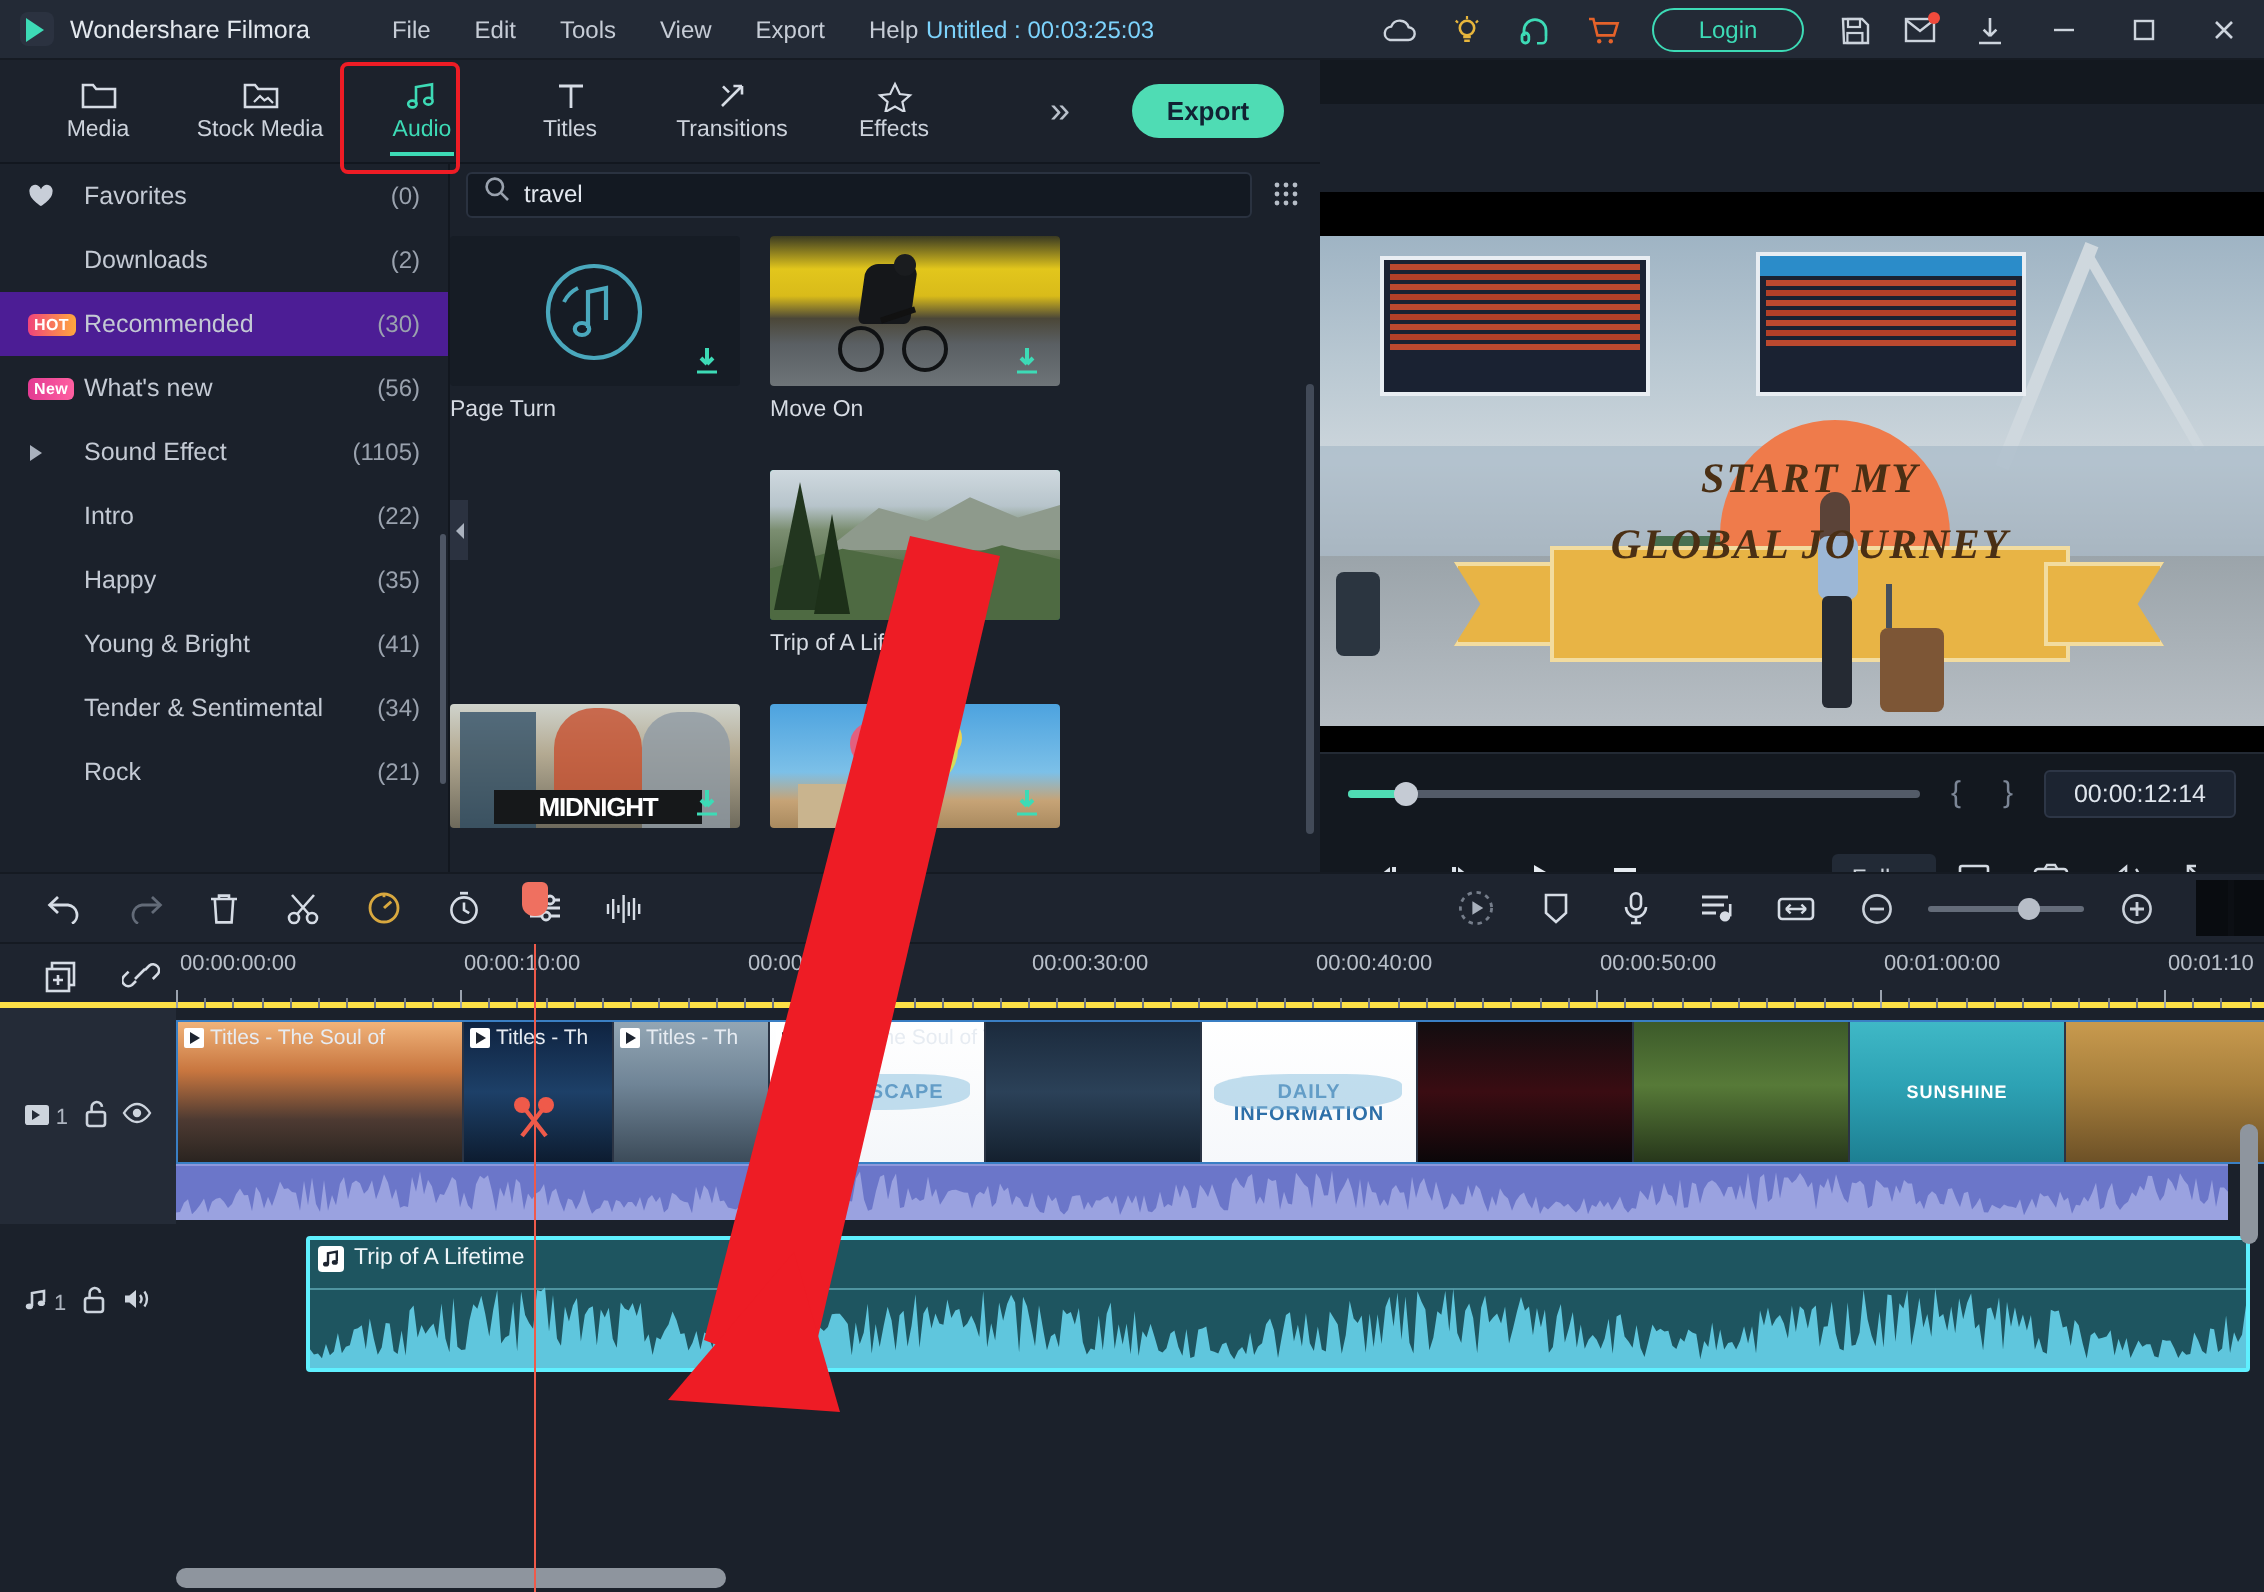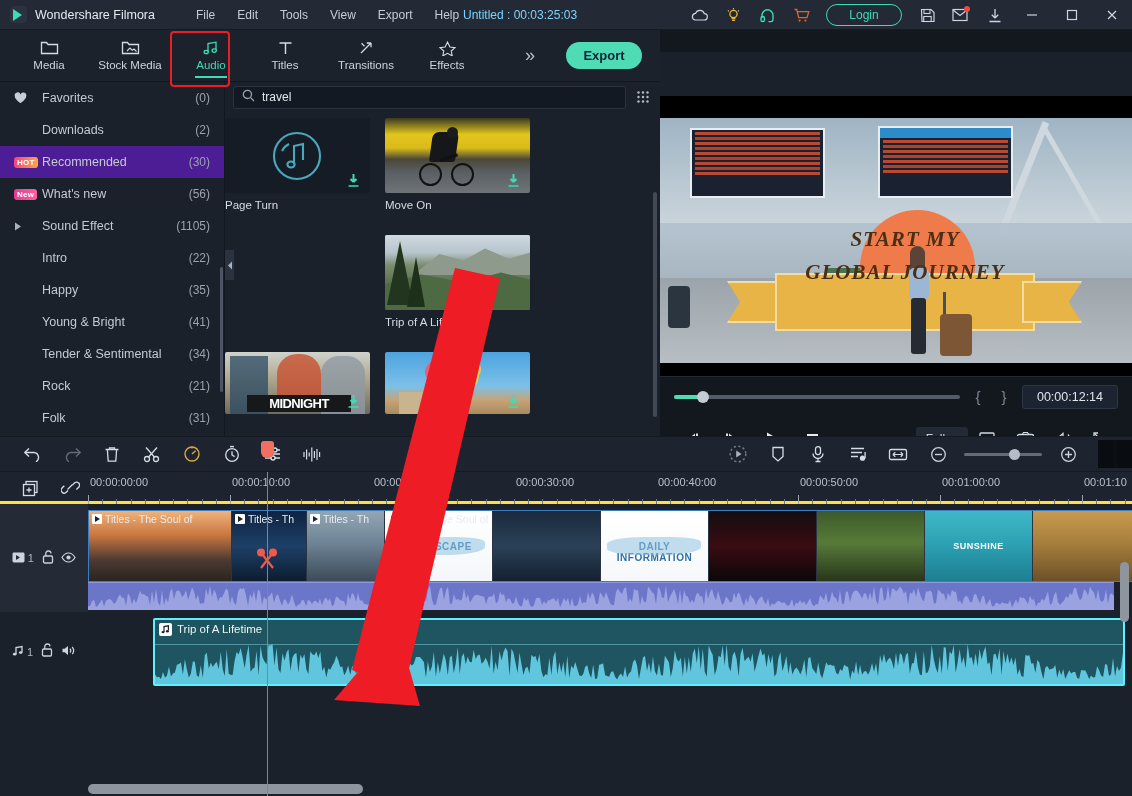--- a/index.html
+++ b/index.html
@@ -541,25 +541,20 @@
       </div>
       <div class="cat">
         <span class="gut"></span>
         <span class="cname">Tender &amp; Sentimental</span>
         <span class="cnum">(34)</span>
       </div>
       <div class="cat">
         <span class="gut"></span>
         <span class="cname">Rock</span>
         <span class="cnum">(21)</span>
-      </div>
-      <div class="cat">
-        <span class="gut"></span>
-        <span class="cname">Folk</span>
-        <span class="cnum">(31)</span>
       </div>
       <div class="cat-scroll"></div>
     </div>
 
     <div class="content">
       <div class="searchrow">
         <div class="searchbox">
           <span>
             <svg width="13" height="13" viewBox="0 0 13 13">
                 <circle cx="5.4" cy="5.4" r="4.1" fill="none" stroke="#9aa2ae" stroke-width="1.3"></circle>

